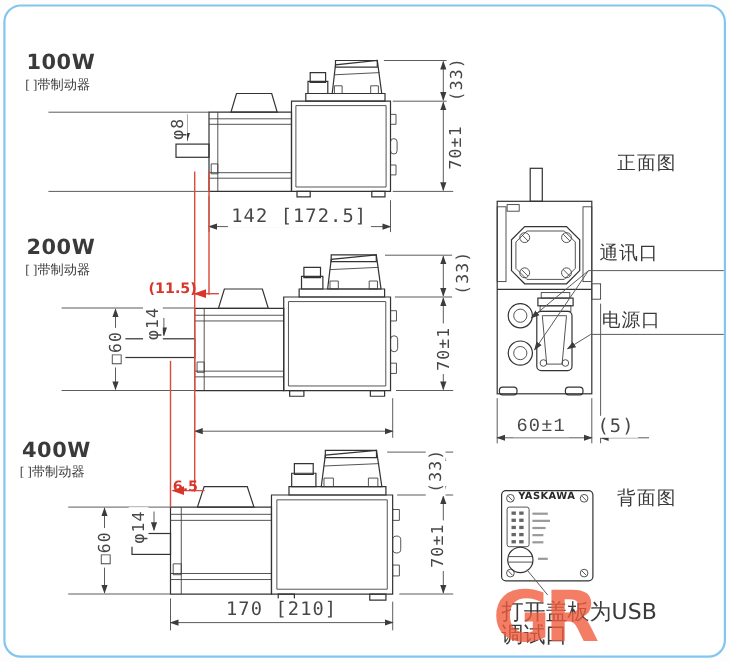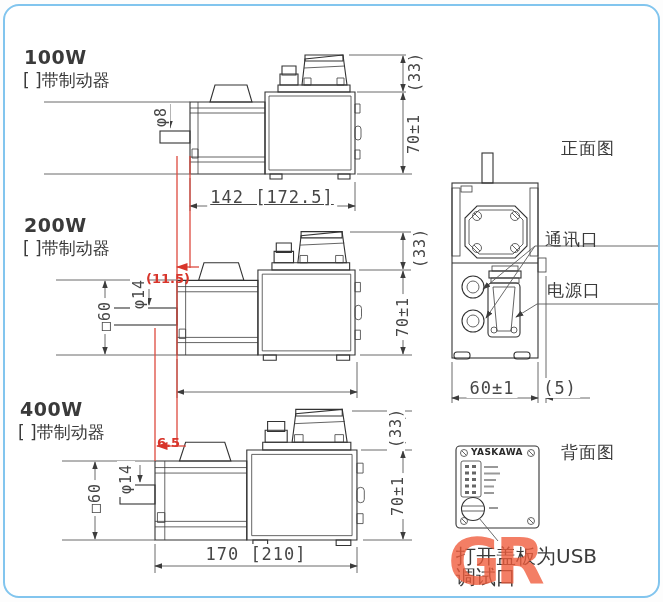--- a/index.html
+++ b/index.html
@@ -8,21 +8,21 @@
   #card{position:absolute;left:3px;top:4px;right:3px;bottom:4px;border:2px solid #82c5ee;
         border-radius:16px;background:#ffffff;}
   svg.art{position:absolute;left:0;top:0;}
   .dl{stroke:#333;fill:none;stroke-width:1.1px;}
   .dl2{stroke:#3d3d3d;fill:none;stroke-width:.8px;}
   .dim{stroke:#5a5a5a;fill:none;stroke-width:.9px;}
   .redl{stroke:#dd4a3e;fill:none;stroke-width:1.3px;}
   .vns *{vector-effect:non-scaling-stroke;}
   .lab{position:absolute;white-space:nowrap;color:#3a3a3a;font-family:"DejaVu Sans",sans-serif;}
   .pw{font-size:19px;font-weight:600;letter-spacing:.5px;}
-  .bk{font-size:17px;}
+  .bk{font-size:12px;font-family:Liberation Serif, serif;}
   .cn{font-size:17px;letter-spacing:1px;}
   .hlab{position:absolute;white-space:nowrap;transform:translate(-50%,-50%);
         font-family:"DejaVu Sans Mono",monospace;font-size:17px;color:#474747;
         letter-spacing:1px;background:#fff;padding:0 3px;}
   .vlab{position:absolute;white-space:nowrap;transform:translate(-50%,-50%) rotate(-90deg);
         font-family:"DejaVu Sans Mono",monospace;font-size:15px;color:#474747;
         letter-spacing:1px;background:#fff;padding:0 3px;}
   .redtxt{position:absolute;white-space:nowrap;color:#d8352b;font-weight:bold;
           font-size:13px;font-family:"DejaVu Sans",sans-serif;}
   .brand{position:absolute;transform:translate(-50%,-50%);font-size:9px;font-weight:bold;
@@ -212,43 +212,43 @@
     </g>
   </svg>
 
   <div class="lab pw" style="left:24px;top:46px;">100W</div>
   <div class="lab bk" style="left:23px;top:69px;">[ ]带制动器</div>
   <div class="lab pw" style="left:24px;top:214px;">200W</div>
   <div class="lab bk" style="left:23px;top:237px;">[ ]带制动器</div>
   <div class="lab pw" style="left:20px;top:398px;">400W</div>
   <div class="lab bk" style="left:18px;top:421px;">[ ]带制动器</div>
 
-  <div class="hlab" style="left:272px;top:197px;text-decoration:underline;">142 [172.5]</div>
+  <div class="hlab" style="left:272px;top:197px;">142 [172.5]</div>
   <div class="hlab" style="left:256px;top:554px;">170 [210]</div>
 
   <div class="vlab" style="left:415px;top:72px;">(33)</div>
   <div class="vlab" style="left:414px;top:134px;">70±1</div>
   <div class="vlab" style="left:420px;top:248px;">(33)</div>
   <div class="vlab" style="left:403px;top:317px;">70±1</div>
   <div class="vlab" style="left:396px;top:428px;">(33)</div>
   <div class="vlab" style="left:398px;top:496px;">70±1</div>
 
   <div class="vlab" style="left:105px;top:316px;">□60</div>
   <div class="vlab" style="left:95px;top:498px;">□60</div>
   <div class="vlab" style="left:161px;top:117px;">φ8</div>
   <div class="vlab" style="left:139px;top:294px;">φ14</div>
   <div class="vlab" style="left:126px;top:479px;">φ14</div>
 
-  <div class="redtxt" style="left:146px;top:255px;margin-top:16px;">(11.5)</div>
+  <div class="redtxt" style="left:135px;top:255px;">(11.5)</div>
   <div class="redtxt" style="left:137px;top:435px;margin-left:20px;">6.5</div>
 
   <div class="lab cn" style="left:561px;top:137px;">正面图</div>
-  <div class="lab cn" style="left:545px;top:228px;">通讯口</div>
+  <div class="lab cn" style="left:545px;top:218px;">通讯口</div>
   <div class="lab cn" style="left:547px;top:279px;">电源口</div>
-  <div class="hlab" style="left:492px;top:388px;">60±1</div>
+  <div class="hlab" style="left:492px;top:388px;font-family:Liberation Mono, monospace;">60±1</div>
   <div class="hlab" style="left:560px;top:388px;">(5)</div>
 
   <div class="lab cn" style="left:561px;top:441px;">背面图</div>
   <div class="brand" style="left:497px;top:452px;">YASKAWA</div>
   <div class="lab note" style="left:456px;top:543px;">打开盖板为USB</div>
   <div class="lab note" style="left:456px;top:564px;">调试口</div>
 
   <div id="watermark">GR</div>
 </div>
 

